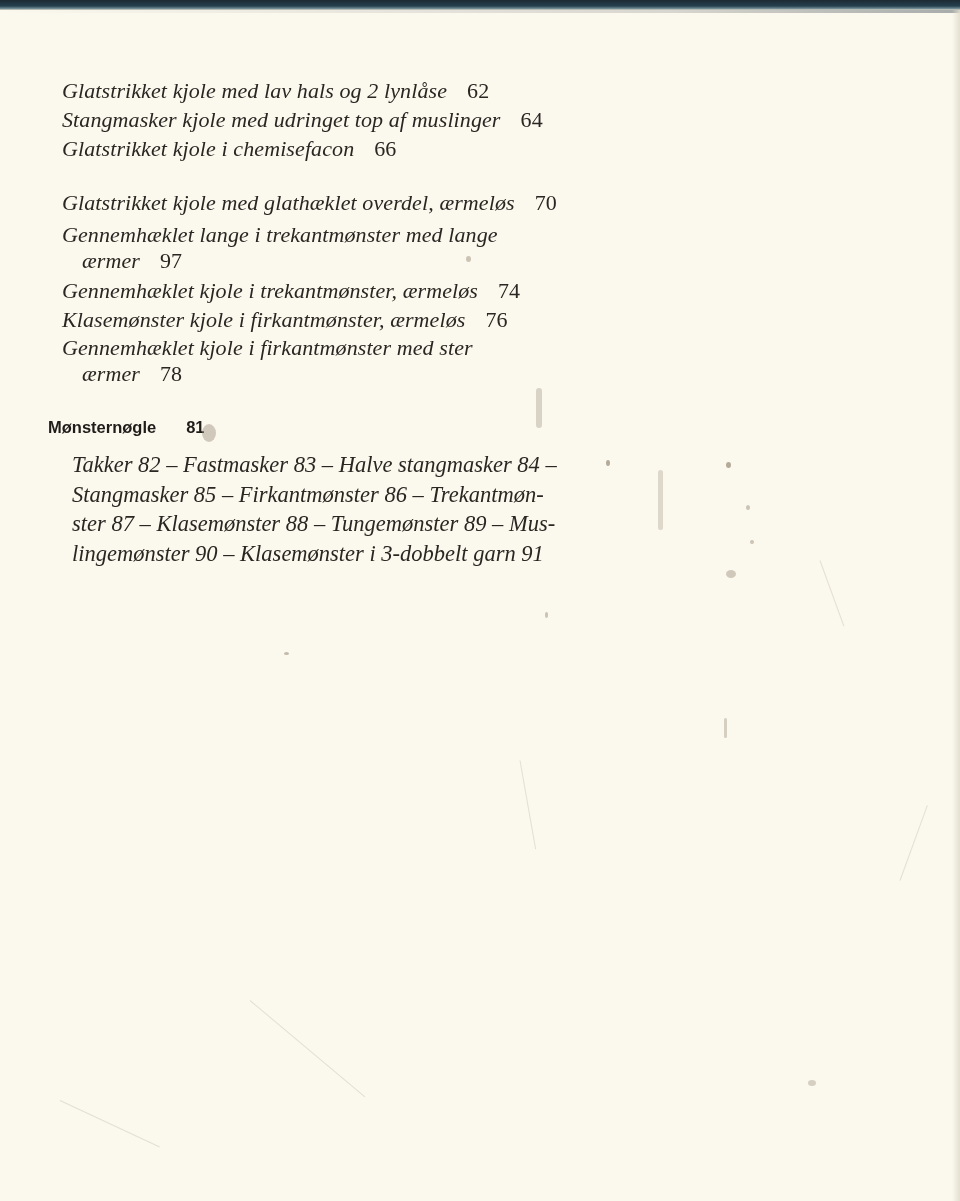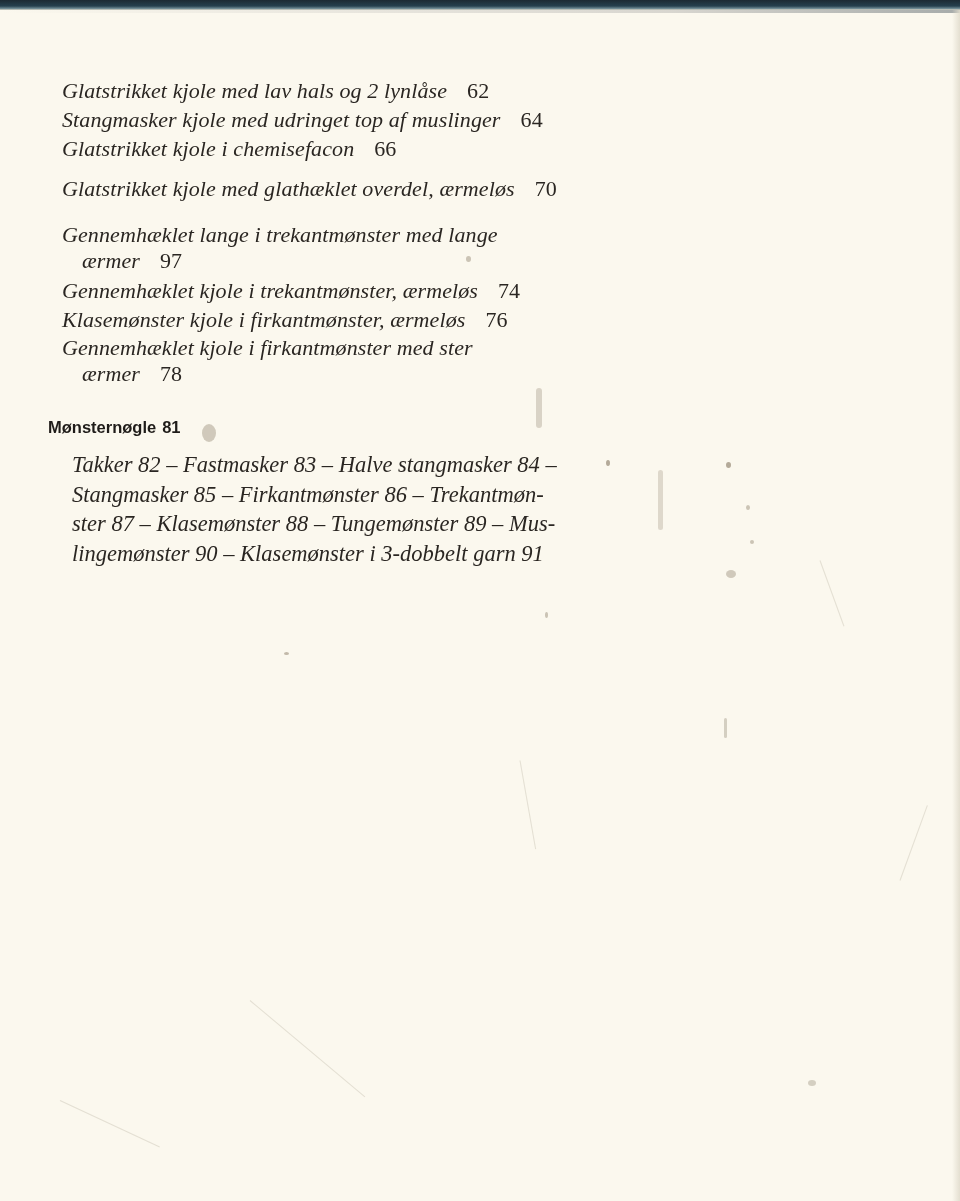--- a/index.html
+++ b/index.html
@@ -27,21 +27,21 @@
       font-style: italic; font-size: 22px; line-height: 29px;
       white-space: nowrap; letter-spacing: 0.1px; margin-left: 10px;
     }
     .entry .pg { font-style: normal; margin-left: 20px; }
     .entry.cont { left: 72px; }
     .section-head {
       position: absolute; left: 48px; top: 418px;
       font-family: "Liberation Sans", "DejaVu Sans", sans-serif;
       font-weight: bold; font-size: 16.5px; color: #1f1c19;
     }
-    .section-head .pg { margin-left: 6px; text-align: center; }
+    .section-head .pg { margin-left: 30px; text-align: center; }
     .para {
       position: absolute; left: 72px; top: 450px; width: 540px;
       font-style: italic; font-size: 22.5px; line-height: 29.5px;
     }
     .para .line { display: block; white-space: nowrap; }
     .speck { position: absolute; background: #9c907c; border-radius: 50%; opacity: 0.75; }
     .scratch { position: absolute; height: 1px; background: rgba(160,150,130,0.25); transform-origin: left center; }
   </style>
 </head>
 <body>
@@ -53,21 +53,21 @@
 
   <div class="entry" style="top:76px">
     <span>Glatstrikket kjole med lav hals og 2 lynlåse</span><span class="pg">62</span>
   </div>
   <div class="entry" style="top:105px">
     <span>Stangmasker kjole med udringet top af muslinger</span><span class="pg">64</span>
   </div>
   <div class="entry" style="top:134px">
     <span>Glatstrikket kjole i chemisefacon</span><span class="pg">66</span>
   </div>
-  <div class="entry" style="top:174px">
+  <div class="entry" style="top:188px">
     <span>Glatstrikket kjole med glathæklet overdel, ærmeløs</span><span class="pg">70</span>
   </div>
   <div class="entry" style="top:220px">
     <span>Gennemhæklet lange i trekantmønster med lange</span>
   </div>
   <div class="entry cont" style="top:246px">
     <span>ærmer</span><span class="pg">97</span>
   </div>
   <div class="entry" style="top:276px">
     <span>Gennemhæklet kjole i trekantmønster, ærmeløs</span><span class="pg">74</span>

